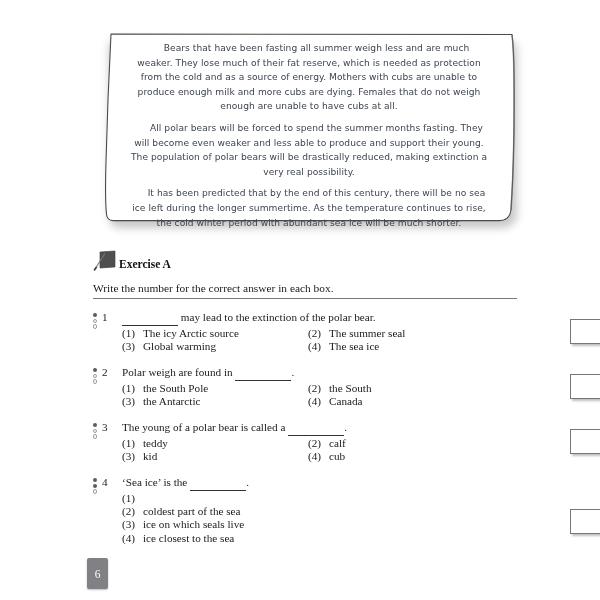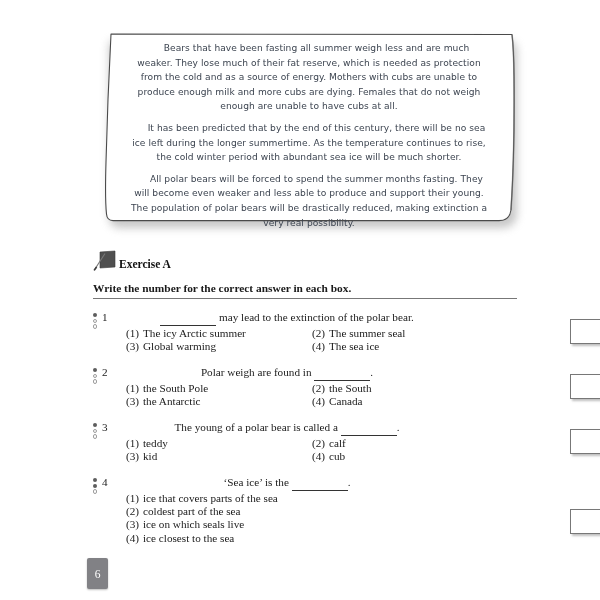--- a/index.html
+++ b/index.html
@@ -91,21 +91,20 @@
     position: absolute;
     left: 93px;
     top: 281px;
     width: 424px;
   }
   .instr-text {
     font-family: "Liberation Serif", serif;
     font-size: 11.4px;
     color: #1a1a1a;
     line-height: 14px;
-    font-weight: bold;
   }
   .instr-rule {
     margin-top: 3px;
     width: 424px;
     height: 1px;
     background: #777;
   }
 
   
   .question {
@@ -138,21 +137,20 @@
     position: absolute;
     left: 9px;
     top: 0;
     font-family: "Liberation Serif", serif;
     font-size: 11.2px;
     color: #1a1a1a;
   }
   .q-body {
     margin-left: 29px;
     width: 330px;
-    text-align: center;
   }
   .q-stem {
     font-family: "Liberation Serif", serif;
     font-size: 11.2px;
     color: #1a1a1a;
     line-height: 13.6px;
     white-space: nowrap;
   }
   .blank {
     display: inline-block;
@@ -224,22 +222,22 @@
     <svg width="416" height="196" viewBox="0 0 416 196" xmlns="http://www.w3.org/2000/svg">
       <path d="M8,2 C6,40 4,90 3,130 C2.4,150 2,168 3.5,182 C3.8,186 6,188.5 10,188.6
                L396,188.6 C403,188.6 407,185 408,178
                C410.5,140 411.5,90 411,44 C410.8,26 410.2,12 409,2.5
                L8,2 Z" fill="#ffffff" stroke="#4a4a4a" stroke-width="1.1" stroke-linejoin="round"></path>
       <path d="M409,2.5 C410.2,12 410.8,26 411,44 C411.5,90 410.5,140 408,178" fill="none" stroke="#6a6a6a" stroke-width="1.6" opacity=".55"></path>
     </svg>
   </div>
   <div class="passage-text">
     <p>Bears that have been fasting all summer weigh less and are much weaker. They lose much of their fat reserve, which is needed as protection from the cold and as a source of energy. Mothers with cubs are unable to produce enough milk and more cubs are dying. Females that do not weigh enough are unable to have cubs at all.</p>
+    <p>All polar bears will be forced to spend the summer months fasting. They will become even weaker and less able to produce and support their young. The population of polar bears will be drastically reduced, making extinction a very real possibility.</p>
     <p>It has been predicted that by the end of this century, there will be no sea ice left during the longer summertime. As the temperature continues to rise, the cold winter period with abundant sea ice will be much shorter.</p>
-    <p>All polar bears will be forced to spend the summer months fasting. They will become even weaker and less able to produce and support their young. The population of polar bears will be drastically reduced, making extinction a very real possibility.</p>
   </div>
 </div>
 
 <div id="exercise-head">
   <div class="ex-icon">
     <svg width="26" height="22" viewBox="0 0 26 22" xmlns="http://www.w3.org/2000/svg">
       <path d="M8,2 L23,1 L23,17 L8,18 Z" fill="#4f4f4f"></path>
       <path d="M8,2 L23,1 L23,17 L8,18 Z" fill="none" stroke="#3a3a3a" stroke-width=".6"></path>
       <path d="M2,20.5 L13,3.5" stroke="#777" stroke-width="1.1" fill="none"></path>
       <path d="M2.2,20.2 L4.6,17" stroke="#3d3d3d" stroke-width="1.6" fill="none"></path>
@@ -262,21 +260,21 @@
   <div class="q-num">1</div>
   <div class="q-body">
     <div class="q-stem">
       <span class="blank w1">&nbsp;</span>
       <span>may lead to the extinction of the polar bear.</span>
     </div>
     <div class="opts">
       <div class="opt-row">
         <div class="opt col-a">
           <span class="opt-key">(1)</span>
-          <span class="opt-lab">The icy Arctic summer</span>
+          <span class="opt-lab">The icy Arctic source</span>
         </div>
         <div class="opt col-b">
           <span class="opt-key">(2)</span>
           <span class="opt-lab">The summer seal</span>
         </div>
       </div>
       <div class="opt-row">
         <div class="opt col-a">
           <span class="opt-key">(3)</span>
           <span class="opt-lab">Global warming</span>
@@ -382,21 +380,20 @@
   <div class="q-num">4</div>
   <div class="q-body">
     <div class="q-stem">
       <span>‘Sea ice’ is the</span>
       <span class="blank w1">&nbsp;</span><span>.</span>
     </div>
     <div class="opts stacked">
       <div class="opt-row">
         <div class="opt">
           <span class="opt-key">(1)</span>
-          <span class="opt-lab">ice that covers parts of the sea</span>
         </div>
       </div>
       <div class="opt-row">
         <div class="opt">
           <span class="opt-key">(2)</span>
           <span class="opt-lab">coldest part of the sea</span>
         </div>
       </div>
       <div class="opt-row">
         <div class="opt">

